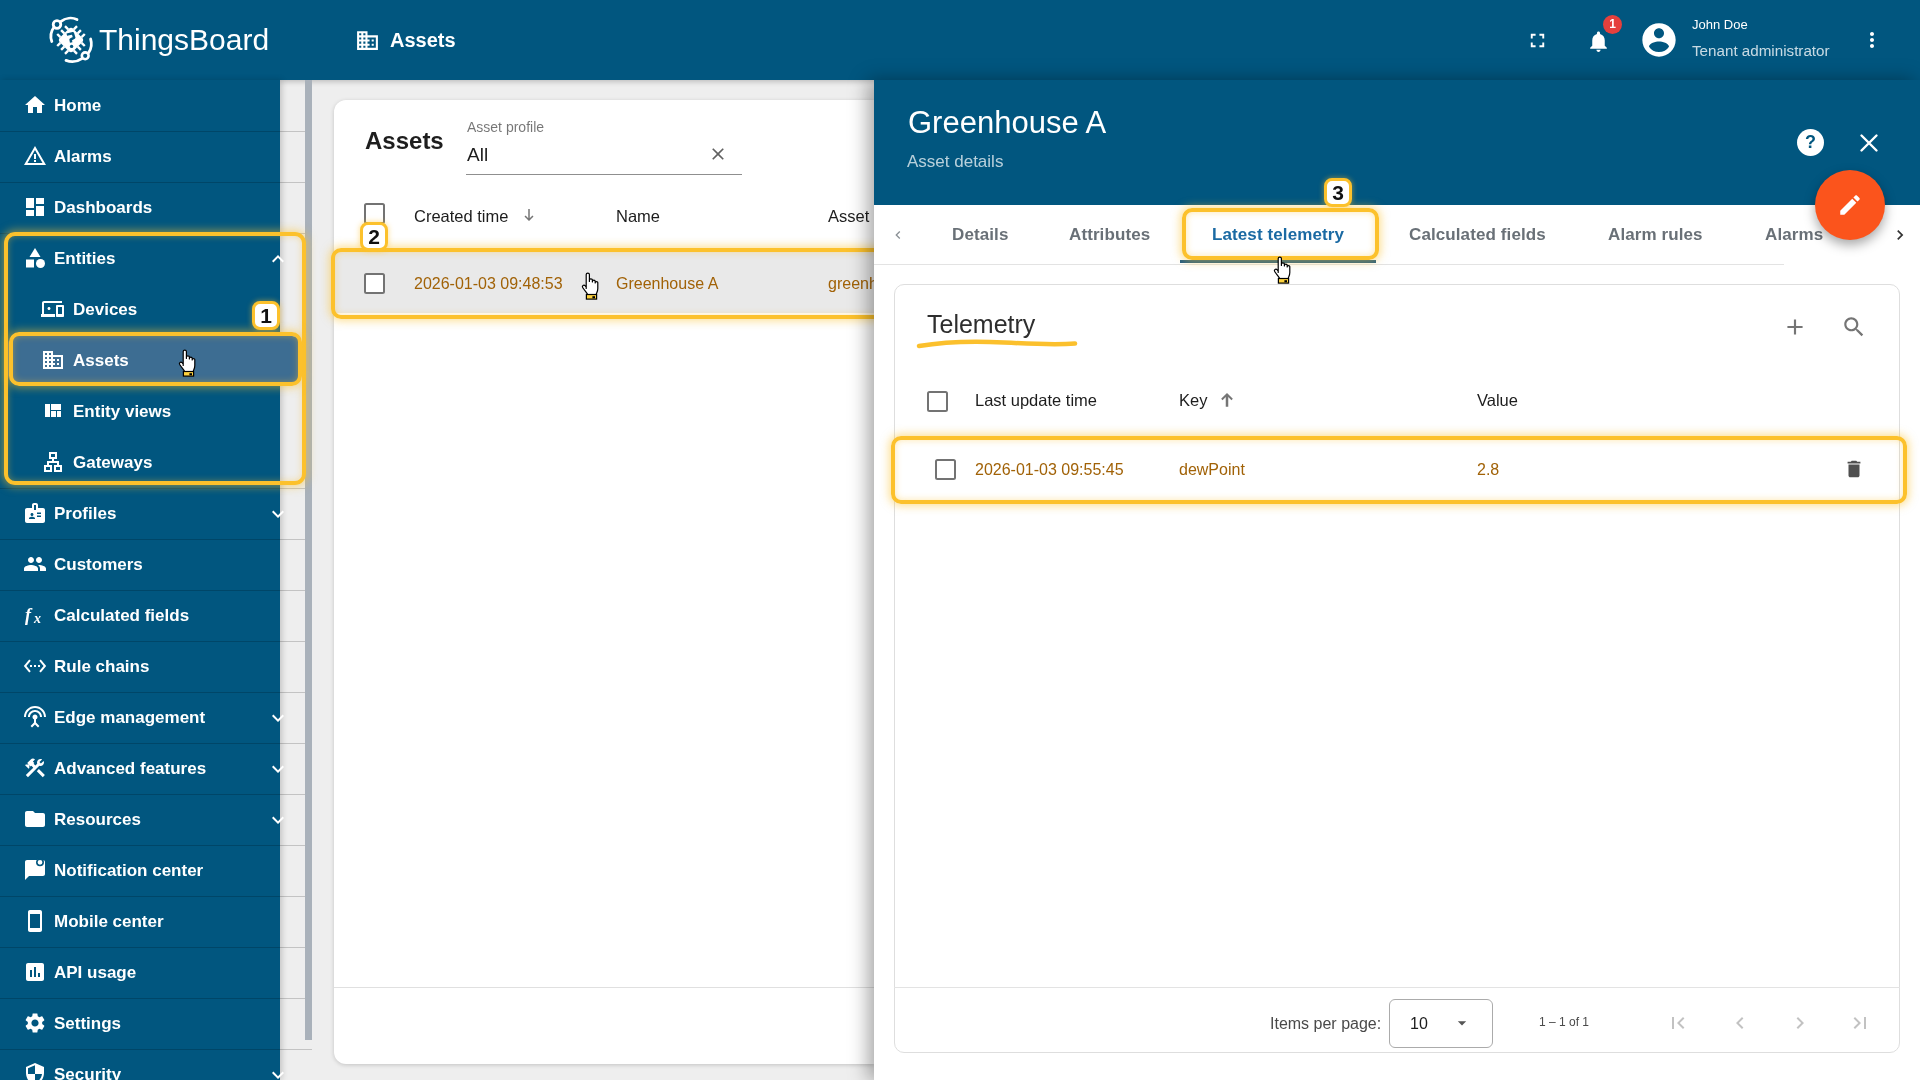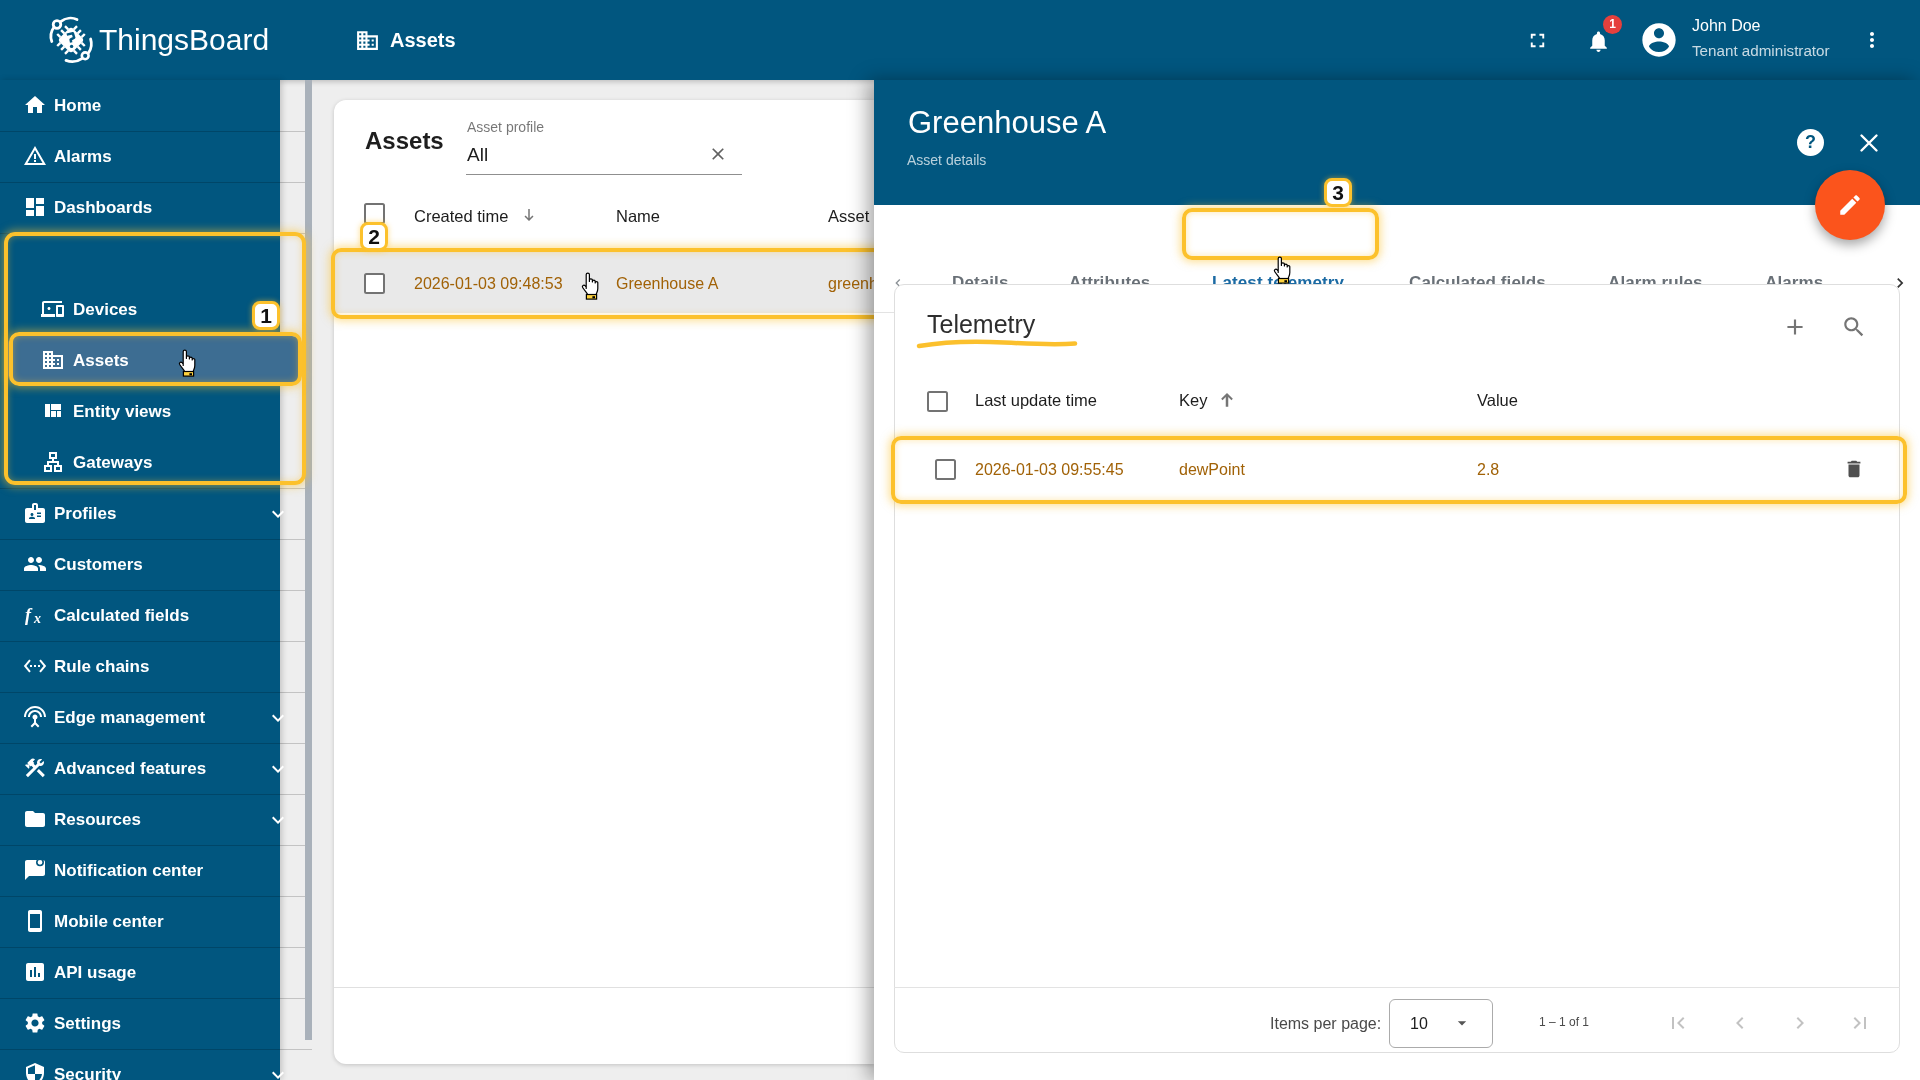--- a/index.html
+++ b/index.html
@@ -16,21 +16,21 @@
   .mrow{position:absolute;left:0;width:312px;height:51px;color:#fff;}
   .mrow .ic{position:absolute;top:13px;width:24px;height:24px;}
   .mrow .lb{position:absolute;top:0;line-height:51px;font-size:17px;font-weight:700;white-space:nowrap;}
   .div1{position:absolute;left:0;width:312px;height:1px;background:rgba(0,0,0,0.18);}
   .exparrow{position:absolute;left:266px;top:14px;width:24px;height:24px;}
   .midcard{left:334px;top:100px;width:540px;height:964px;background:#fff;
      border-radius:12px 0 0 12px;box-shadow:0 1px 4px rgba(0,0,0,0.18);}
   .rpanel{left:874px;top:80px;width:1046px;height:1000px;background:#fff;
      box-shadow:-6px 0 18px rgba(0,0,0,0.35);}
   .rheader{left:0;top:0;width:1046px;height:125px;background:var(--blue);}
-  .tabrow{left:0;top:125px;width:910px;height:60px;background:#fff;border-bottom:1px solid #e3e3e3;box-sizing:border-box;margin-top:48px;}
+  .tabrow{left:0;top:125px;width:910px;height:60px;background:#fff;border-bottom:1px solid #e3e3e3;box-sizing:border-box;}
   .tab{position:absolute;top:0;line-height:59px;font-size:17px;font-weight:700;color:#697077;white-space:nowrap;letter-spacing:0.1px;}
   .anno{position:absolute;border:4px solid var(--yellow);border-radius:11px;
     box-shadow:0 0 9px 2px rgba(252,193,44,0.5), inset 0 0 7px 0px rgba(252,193,44,0.4);}
   .badge{position:absolute;width:22px;height:23px;background:#fff;border:3px solid var(--yellow);
     border-radius:8px;color:#111;font-size:21px;font-weight:700;text-align:center;line-height:23px;
     box-shadow:0 0 5px 1px rgba(252,193,44,0.4);}
   .cb{position:absolute;width:17px;height:17px;border:2px solid #737373;border-radius:2.5px;background:#fff;}
   .hdr{font-size:16.5px;font-weight:400;color:#1d1d1d;white-space:nowrap;}
   .cell{font-size:16px;color:#a16207;white-space:nowrap;}
 </style>
@@ -71,21 +71,21 @@
   </svg>
 
   <svg class="abs" style="left:1586px;top:29px" width="25" height="25" viewBox="0 0 24 24" fill="#fff">
     <path d="M12 22c1.1 0 2-.9 2-2h-4c0 1.1.89 2 2 2zm6-6v-5c0-3.07-1.64-5.64-4.5-6.32V4c0-.83-.67-1.5-1.5-1.5s-1.5.67-1.5 1.5v.68C7.63 5.36 6 7.92 6 11v5l-2 2v1h16v-1l-2-2z"></path>
   </svg>
   <div class="abs" style="left:1603px;top:15px;width:19px;height:19px;border-radius:50%;background:#e5403d;color:#fff;font-size:12px;font-weight:700;text-align:center;line-height:19px;">1</div>
 
   <svg class="abs" style="left:1639px;top:20px" width="40" height="40" viewBox="0 0 24 24" fill="#fff">
     <path d="M12 2C6.48 2 2 6.48 2 12s4.48 10 10 10 10-4.48 10-10S17.52 2 12 2zm0 3c1.66 0 3 1.34 3 3s-1.34 3-3 3-3-1.34-3-3 1.34-3 3-3zm0 14.2c-2.5 0-4.71-1.28-6-3.22.03-1.99 4-3.08 6-3.08 1.99 0 5.97 1.09 6 3.08-1.29 1.94-3.5 3.22-6 3.22z"></path>
   </svg>
-  <div class="abs" style="left:1692px;top:17px;color:#fff;font-size:16px;">John Doe</div>
+  <div class="abs" style="left:1692px;top:17px;color:#fff;font-size:13px;">John Doe</div>
   <div class="abs" style="left:1692px;top:42px;color:rgba(255,255,255,0.78);font-size:15.2px;">Tenant administrator</div>
 
   <svg class="abs" style="left:1860px;top:28px" width="24" height="24" viewBox="0 0 24 24" fill="#fff">
     <path d="M12 8c1.1 0 2-.9 2-2s-.9-2-2-2-2 .9-2 2 .9 2 2 2zm0 2c-1.1 0-2 .9-2 2s.9 2 2 2 2-.9 2-2-.9-2-2-2zm0 6c-1.1 0-2 .9-2 2s.9 2 2 2 2-.9 2-2-.9-2-2-2z"></path>
   </svg>
 </div>
 <div class="abs sidebar" id="sidebar">
 
   <div class="abs" style="left:8px;top:256px;width:292px;height:47px;border-radius:8px;background:var(--selblue);"></div>
 
@@ -117,20 +117,31 @@
         <path d="M12 2 1 21h22L12 2zm0 3.99L19.53 19H4.47L12 5.99zM11 16h2v2h-2zm0-6h2v5h-2z"></path>
       </svg>
     <div class="lb" style="left:54px">Alarms</div>
   </div>
   <div class="mrow" style="top:102px">
     <svg class="ic" style="left:23px" width="24" height="24" viewBox="0 0 24 24" fill="#fff">
         <path d="M3 13h8V3H3v10zm0 8h8v-6H3v6zm10 0h8V11h-8v10zm0-18v6h8V3h-8z"></path>
       </svg>
     <div class="lb" style="left:54px">Dashboards</div>
   </div>
+  <div class="mrow" style="top:153px">
+    <svg class="ic" style="left:23px" width="24" height="24" viewBox="0 0 24 24" fill="#fff">
+        <path d="M12 2l-5.5 9h11L12 2z"></path>
+        <circle cx="17.5" cy="17.5" r="4.5"></circle>
+        <path d="M3 13.5h8v8H3v-8z"></path>
+      </svg>
+    <div class="lb" style="left:54px">Entities</div>
+    <svg class="exparrow" viewBox="0 0 24 24" fill="#fff">
+        <path d="M12 8l-6 6 1.41 1.41L12 10.83l4.59 4.58L18 14z"></path>
+      </svg>
+  </div>
   <div class="mrow" style="top:204px">
     <svg class="ic" style="left:41px" width="24" height="24" viewBox="0 0 24 24" fill="#fff">
         <path d="M3 6h18V4H3c-1.1 0-2 .9-2 2v11H0v3h14v-3H3V6zm19 2h-6c-.55 0-1 .45-1 1v10c0 .55.45 1 1 1h6c.55 0 1-.45 1-1V9c0-.55-.45-1-1-1zm-1 9h-4v-7h4v7zM9.5 11.5c0 .83-.67 1.5-1.5 1.5s-1.5-.67-1.5-1.5S7.17 10 8 10s1.5.67 1.5 1.5z"></path>
       </svg>
     <div class="lb" style="left:73px">Devices</div>
   </div>
   <div class="mrow" style="top:255px">
     <svg class="ic" style="left:41px" width="24" height="24" viewBox="0 0 24 24" fill="#fff">
         <path d="M12 7V3H2v18h20V7H12zM6 19H4v-2h2v2zm0-4H4v-2h2v2zm0-4H4V9h2v2zm0-4H4V5h2v2zm4 12H8v-2h2v2zm0-4H8v-2h2v2zm0-4H8V9h2v2zm0-4H8V5h2v2zm10 12h-8v-2h2v-2h-2v-2h2v-2h-2V9h8v10zm-2-8h-2v2h2v-2zm0 4h-2v2h2v-2z"></path>
       </svg>
@@ -275,21 +286,21 @@
 <div class="badge" style="left:360px;top:222px;">2</div>
 <svg class="abs" style="left:580px;top:271px" width="19" height="29" viewBox="0 0 19 29">
   <path fill="#fff" stroke="#000" stroke-width="1.2" stroke-linejoin="round" d="M6.2 17.5 L6.2 3.4 C6.2 1.6 9.4 1.6 9.4 3.4 L9.4 10.5 L9.4 9.0 C9.4 7.4 12.4 7.4 12.4 9.0 L12.4 11 L12.4 10.2 C12.4 8.8 15.2 8.8 15.2 10.2 L15.2 12 L15.2 11.5 C15.2 10.2 17.8 10.2 17.8 11.5 L17.8 17.5 C17.8 20.5 16.6 21.5 16.2 23.5 L7.6 23.5 C6.6 21.5 4.3 19.2 2.8 16.8 C1.5 14.7 3.9 13.2 5.3 15 L6.2 16.2 Z"></path>
   <rect x="6.4" y="23.5" width="10.2" height="4.6" fill="#fdd23d" stroke="#000" stroke-width="1.2"></rect>
   <rect x="12.4" y="25.2" width="2.6" height="2.1" fill="#000"></rect>
 </svg>
 <div class="abs rpanel" id="rpanel">
 
   <div class="abs rheader">
     <div class="abs" style="left:34px;top:25px;font-size:31px;color:#fff;">Greenhouse A</div>
-    <div class="abs" style="left:33px;top:72px;font-size:14px;color:rgba(255,255,255,0.72);">Asset details</div>
+    <div class="abs" style="left:33px;top:72px;font-size:17px;color:rgba(255,255,255,0.72);">Asset details</div>
     <div class="abs" style="left:923px;top:49px;width:27px;height:27px;border-radius:50%;background:#fff;color:#01567f;font-size:18px;font-weight:700;text-align:center;line-height:27px;">?</div>
     <svg class="abs" style="left:985px;top:53px" width="20" height="20" viewBox="0 0 20 20">
         <path d="M2.5 2.5 L17.5 17.5 M17.5 2.5 L2.5 17.5" stroke="#fff" stroke-width="2.4" stroke-linecap="round"></path>
       </svg>
   </div>
   <div class="abs tabrow">
     <svg class="abs" style="left:16px;top:22px" width="16" height="16" viewBox="0 0 24 24" fill="#8a9095">
         <path d="M15.41 7.41 14 6l-6 6 6 6 1.41-1.41L10.83 12z"></path>
       </svg>
     <div class="tab" style="left:78px;">Details</div>

